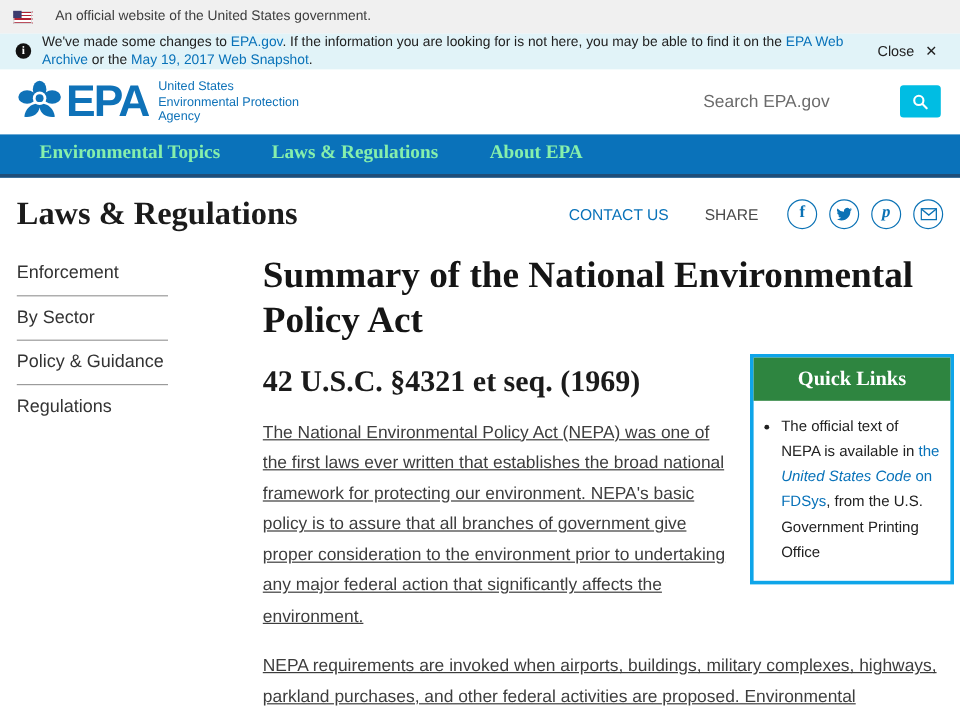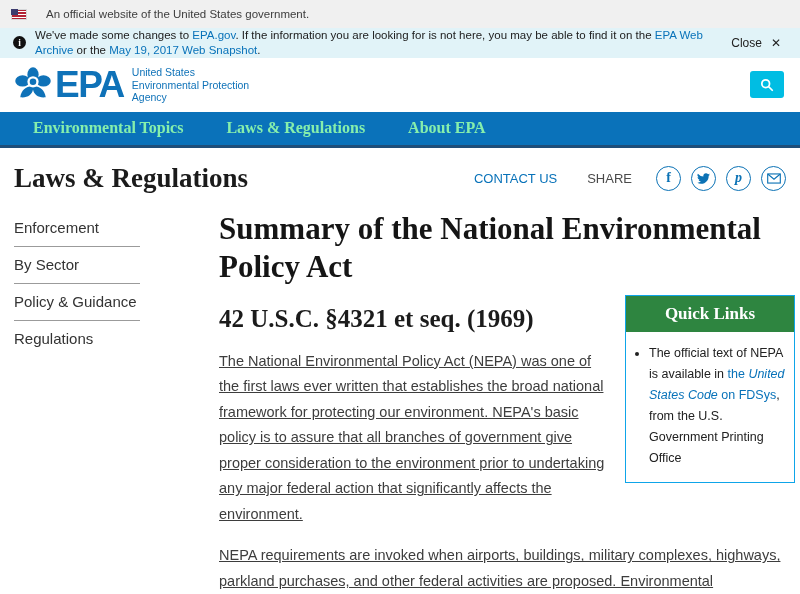--- a/index.html
+++ b/index.html
@@ -45,21 +45,21 @@
   .content{display:flex;padding:0 5px 30px 14px;}
   .sidebar{width:205px;flex:none;padding-top:14px;}
   .side-item{display:block;font-size:15px;color:#333;padding:9.5px 0;border-bottom:1px solid #9b9b9b;width:126px;text-decoration:none;}
   .side-item:last-child{border-bottom:none;}
   .main{flex:1;padding-top:4px;min-width:0;}
   .article-title{font-family:"Liberation Serif",serif;font-size:31px;font-weight:bold;line-height:1.24;color:#151515;margin:10px 0 0;}
   .usc{font-family:"Liberation Serif",serif;font-size:25px;font-weight:bold;color:#1b1b1b;margin:18px 0 0;}
   .main p{font-size:14.5px;line-height:1.76;color:#3d3d3d;margin:16px 0 0;text-decoration:underline;}
 
   
-  .quick{float:right;width:170px;border:1px solid #0ea5e9;margin:8px 0 10px 15px;background:#fff;box-sizing:border-box;}
+  .quick{float:right;width:170px;border:3px solid #0ea5e9;margin:8px 0 10px 15px;background:#fff;box-sizing:border-box;}
   .quick-head{background:#2e8540;color:#fff;text-align:center;font-family:"Liberation Serif",serif;font-weight:bold;font-size:17px;padding:8px 4px;}
   .quick-body{padding:11px 8px 13px 4px;font-size:12.5px;line-height:1.68;color:#212121;}
   .quick-body ul{margin:0;padding-left:19px;}
   .quick-link{color:#0872b9;}
   .italic{font-style:italic;}
 </style>
 </head>
 <body>
 
 <div class="banner-official">
@@ -89,20 +89,21 @@
       </g>
     </svg>
     <span class="epa-text">EPA</span>
     <span class="agency">
       <span>United States</span><br>
       <span>Environmental Protection</span><br>
       <span>Agency</span>
     </span>
   </div>
   <div class="search">
+    <input type="text" placeholder="Search EPA.gov" style="">
     <button class="search-btn">
       <svg width="14" height="14" viewBox="0 0 16 16">
         <circle cx="6.5" cy="6.5" r="4.4" fill="none" stroke="#fff" stroke-width="2"></circle>
         <line x1="10" y1="10" x2="14" y2="14" stroke="#fff" stroke-width="2" stroke-linecap="round"></line>
       </svg>
     </button>
   </div>
 </div>
 
 <nav class="topnav">

